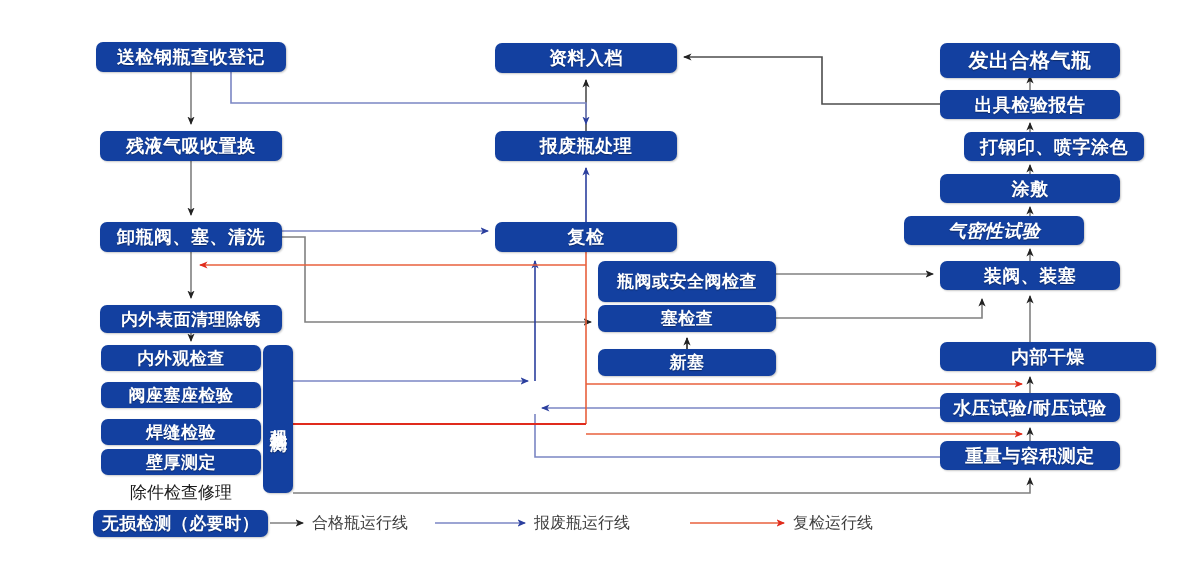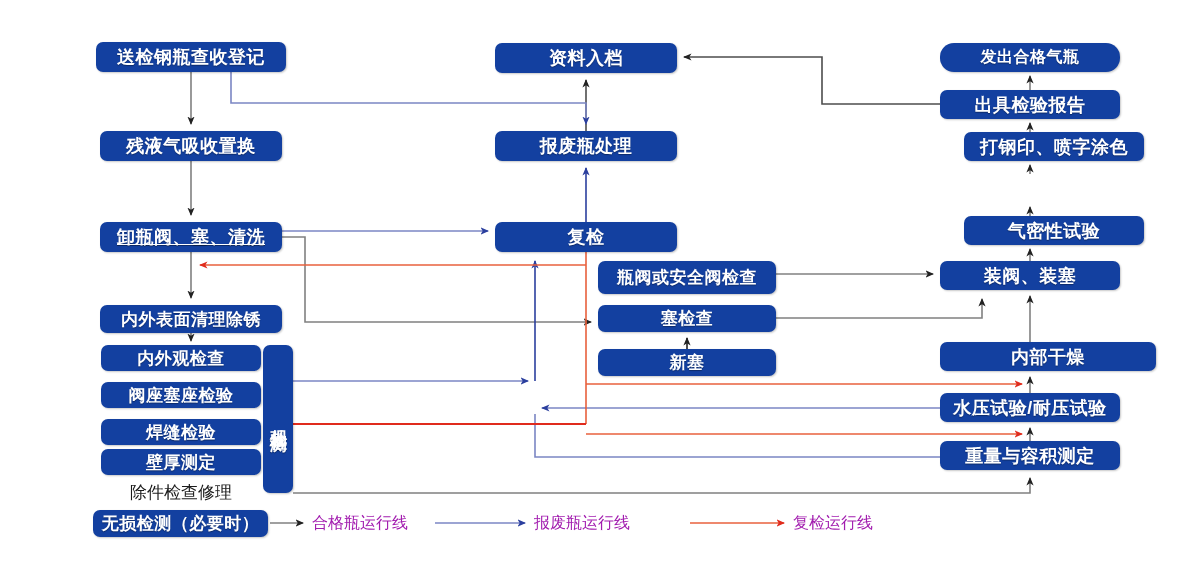--- a/index.html
+++ b/index.html
@@ -36,21 +36,21 @@
   }
   .plain{
     position:absolute;
     color:#1a1a1a;
     display:flex;align-items:center;justify-content:center;
     white-space:nowrap;
     z-index:5;
   }
   .legend-label{
     position:absolute;
-    color:#a21caf;
+    color:#404040;
     display:flex;align-items:center;
     white-space:nowrap;
     z-index:6;
     font-size:16px;
   }
 </style>
 </head>
 <body>
 
 <div id="stage">
@@ -135,21 +135,21 @@
       <path id="lg0" d="M270,523 L303,523" stroke="#808080" marker-end="url(#ah-gray)"></path>
       <path id="lg1" d="M435,523 L525,523" stroke="#7b86c4" marker-end="url(#ah-blue)"></path>
       <path id="lg2" d="M690,523 L784,523" stroke="#e8603c" marker-end="url(#ah-red)"></path>
     </g>
   </svg>
 
   <div class="node" style="left:100px;top:131px;width:182px;height:30px;font-size:18px;">残液气吸收置换</div>
 
   <div class="node" style="left:96px;top:42px;width:190px;height:30px;font-size:18px;">送检钢瓶查收登记</div>
 
-  <div class="node" style="left:100px;top:222px;width:182px;height:30px;font-size:18px;text-decoration:underline;">卸瓶阀、塞、清洗</div>
+  <div class="node" style="left:100px;top:222px;width:182px;height:30px;font-size:18px;">卸瓶阀、塞、清洗</div>
 
   <div class="node" style="left:100px;top:305px;width:182px;height:28px;font-size:17px;">内外表面清理除锈</div>
 
   <div class="node" style="left:101px;top:345px;width:160px;height:26px;font-size:17px;">内外观检查</div>
 
   <div class="node" style="left:101px;top:382px;width:160px;height:26px;font-size:17px;">阀座塞座检验</div>
 
   <div class="node" style="left:101px;top:419px;width:160px;height:26px;font-size:17px;">焊缝检验</div>
 
   <div class="node" style="left:101px;top:449px;width:160px;height:26px;font-size:17px;">壁厚测定</div>
@@ -159,34 +159,35 @@
   <div class="plain" style="left:101px;top:480px;width:160px;height:24px;font-size:17px;">除件检查修理</div>
 
   <div class="node" style="left:93px;top:510px;width:175px;height:27px;font-size:17px;">无损检测（必要时）</div>
 
   <div class="node" style="left:495px;top:43px;width:182px;height:30px;font-size:18px;">资料入档</div>
 
   <div class="node" style="left:495px;top:131px;width:182px;height:30px;font-size:18px;">报废瓶处理</div>
 
   <div class="node" style="left:495px;top:222px;width:182px;height:30px;font-size:18px;">复检</div>
 
-  <div class="node" style="left:598px;top:261px;width:178px;height:33px;font-size:17px;">瓶阀或安全阀检查</div>
+  <div class="node" style="left:598px;top:261px;width:178px;height:41px;font-size:17px;">瓶阀或安全阀检查</div>
 
   <div class="node" style="left:598px;top:305px;width:178px;height:27px;font-size:17px;">塞检查</div>
 
   <div class="node" style="left:598px;top:349px;width:178px;height:27px;font-size:17px;">新塞</div>
 
-  <div class="node" style="left:940px;top:43px;width:180px;height:29px;font-size:16px;border-radius:14px;">发出合格气瓶</div>
+  <div class="node" style="left:940px;top:43px;width:180px;height:35px;font-size:20px;">发出合格气瓶</div>
 
   <div class="node" style="left:940px;top:90px;width:180px;height:29px;font-size:18px;">出具检验报告</div>
 
   <div class="node" style="left:964px;top:132px;width:180px;height:29px;font-size:18px;">打钢印、喷字涂色</div>
 
-
-  <div class="node" style="left:964px;top:216px;width:180px;height:29px;font-size:18px;">气密性试验</div>
+  <div class="node" style="left:940px;top:174px;width:180px;height:29px;font-size:18px;">涂敷</div>
+
+  <div class="node" style="left:904px;top:216px;width:180px;height:29px;font-size:18px;font-style:italic;">气密性试验</div>
 
   <div class="node" style="left:940px;top:261px;width:180px;height:29px;font-size:18px;">装阀、装塞</div>
 
   <div class="node" style="left:940px;top:342px;width:216px;height:29px;font-size:18px;">内部干燥</div>
 
   <div class="node" style="left:940px;top:393px;width:180px;height:29px;font-size:18px;">水压试验/耐压试验</div>
 
   <div class="node" style="left:940px;top:441px;width:180px;height:29px;font-size:18px;">重量与容积测定</div>
 
   <div class="legend-label" style="left:312px;top:511px;height:24px;">合格瓶运行线</div>

